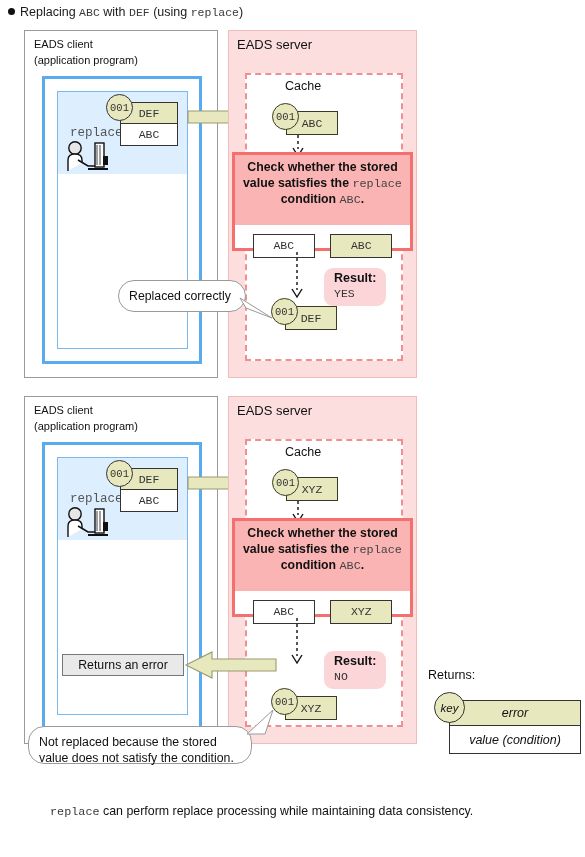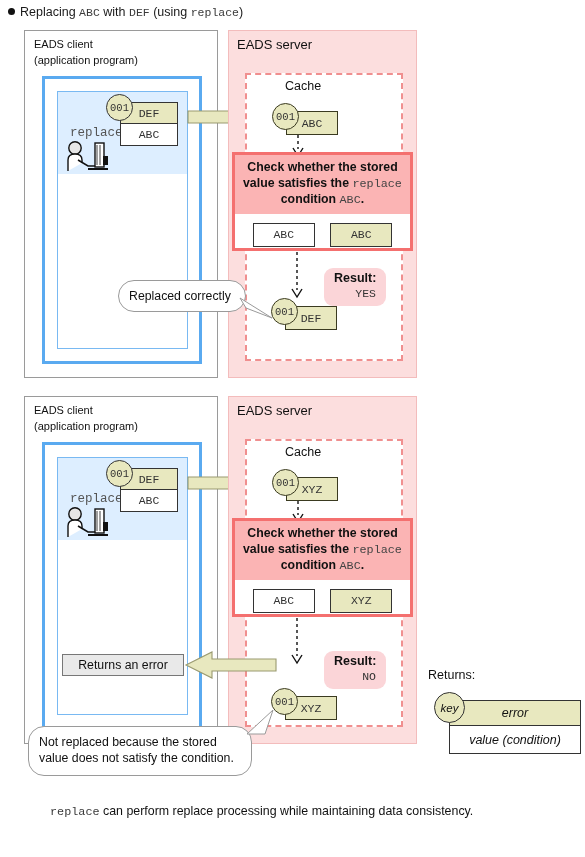--- a/index.html
+++ b/index.html
@@ -26,21 +26,21 @@
 
   
   .server-box{background:#fcdede;border:1px solid #f3bcbc;box-sizing:border-box;}
   .server-title{position:absolute;left:8px;top:6px;font-size:13px;line-height:15px;color:#111;}
   .cache-dash{position:absolute;border:2px dashed #f08f8f;background:#fff;box-sizing:border-box;}
   .cache-label{position:absolute;font-size:12.5px;color:#111;white-space:nowrap;}
 
   
   .check-panel{position:absolute;border:3px solid #f4706f;background:#fff;box-sizing:border-box;}
   .check-head{background:#fbb4b4;color:#111;font-size:12.3px;line-height:15.5px;
-    text-align:center;padding:5px 4px 5px 4px;font-weight:bold;box-sizing:border-box;}
+    text-align:center;padding:5px 4px 16px 4px;font-weight:bold;box-sizing:border-box;}
   .check-head .m{font-family:"Liberation Mono", monospace;font-weight:normal;font-size:11.8px;color:#444;}
   .check-body{display:flex;justify-content:space-around;align-items:center;
     padding:9px 10px 10px 10px;box-sizing:border-box;}
   .vbox{width:62px;height:24px;border:1px solid #333;background:#fff;
     display:flex;align-items:center;justify-content:center;
     font-family:"Liberation Mono", monospace;font-size:11.5px;color:#333;box-sizing:border-box;}
   .vbox.filled{background:#e8e8bf;}
 
   
   .kv{position:absolute;}
@@ -63,21 +63,21 @@
     border:1.5px solid #333;border-top:none;background:#fff;box-sizing:border-box;
     display:flex;align-items:center;justify-content:center;
     font-family:"Liberation Mono", monospace;font-size:11.5px;color:#333;}
   .kv2 .keyc{position:absolute;left:0;top:0;width:27px;height:27px;border-radius:50%;
     border:1.5px solid #333;background:#e8e8bf;box-sizing:border-box;
     display:flex;align-items:center;justify-content:center;
     font-family:"Liberation Mono", monospace;font-size:10.5px;color:#333;z-index:3;}
 
   
   .result{position:absolute;background:#fbd5d8;border-radius:9px;
-    text-align:right;padding:3px 10px 5px 10px;box-sizing:border-box;}
+    text-align:left;padding:3px 10px 5px 10px;box-sizing:border-box;}
   .result .r1{font-size:12.5px;font-weight:bold;color:#111;line-height:15px;}
   .result .r2{font-family:"Liberation Mono", monospace;font-size:11.5px;color:#333;line-height:15px;}
 
   
   .callout{position:absolute;background:#fff;border:1px solid #9a9a9a;border-radius:16px;
     font-size:12.3px;line-height:16px;color:#111;padding:7px 10px;box-sizing:border-box;}
 
   
   .errbox{position:absolute;background:#e9e9e9;border:1px solid #777;
     font-size:12.3px;color:#111;display:flex;align-items:center;justify-content:center;
@@ -296,21 +296,21 @@
 <div class="abs" style="left:185px;top:651px;">
   <svg width="92" height="28" viewBox="0 0 92 28">
     <path d="M91 8 L27 8 L27 1 L1 14 L27 27 L27 20 L91 20 Z" fill="#e8e8bf" stroke="#9a9a70" stroke-width="1.1"></path>
   </svg>
 </div>
 
 <div class="errbox" style="left:62px;top:654px;width:122px;height:22px;">
   <span>Returns an error</span>
 </div>
 
-<div class="callout" style="left:28px;top:726px;width:224px;height:50px;">
+<div class="callout" style="left:28px;top:726px;width:224px;height:38px;">
   <div>Not replaced because the stored</div>
   <div>value does not satisfy the condition.</div>
 </div>
 <div class="abs" style="left:243px;top:710px;">
   <svg width="34" height="26" viewBox="0 0 34 26">
     <path d="M30 0 L4 24 L22 24 Z" fill="#fff" stroke="#9a9a9a" stroke-width="1"></path>
   </svg>
 </div>
 
 <div class="legend-label abs" style="left:428px;top:668px;">Returns:</div>

